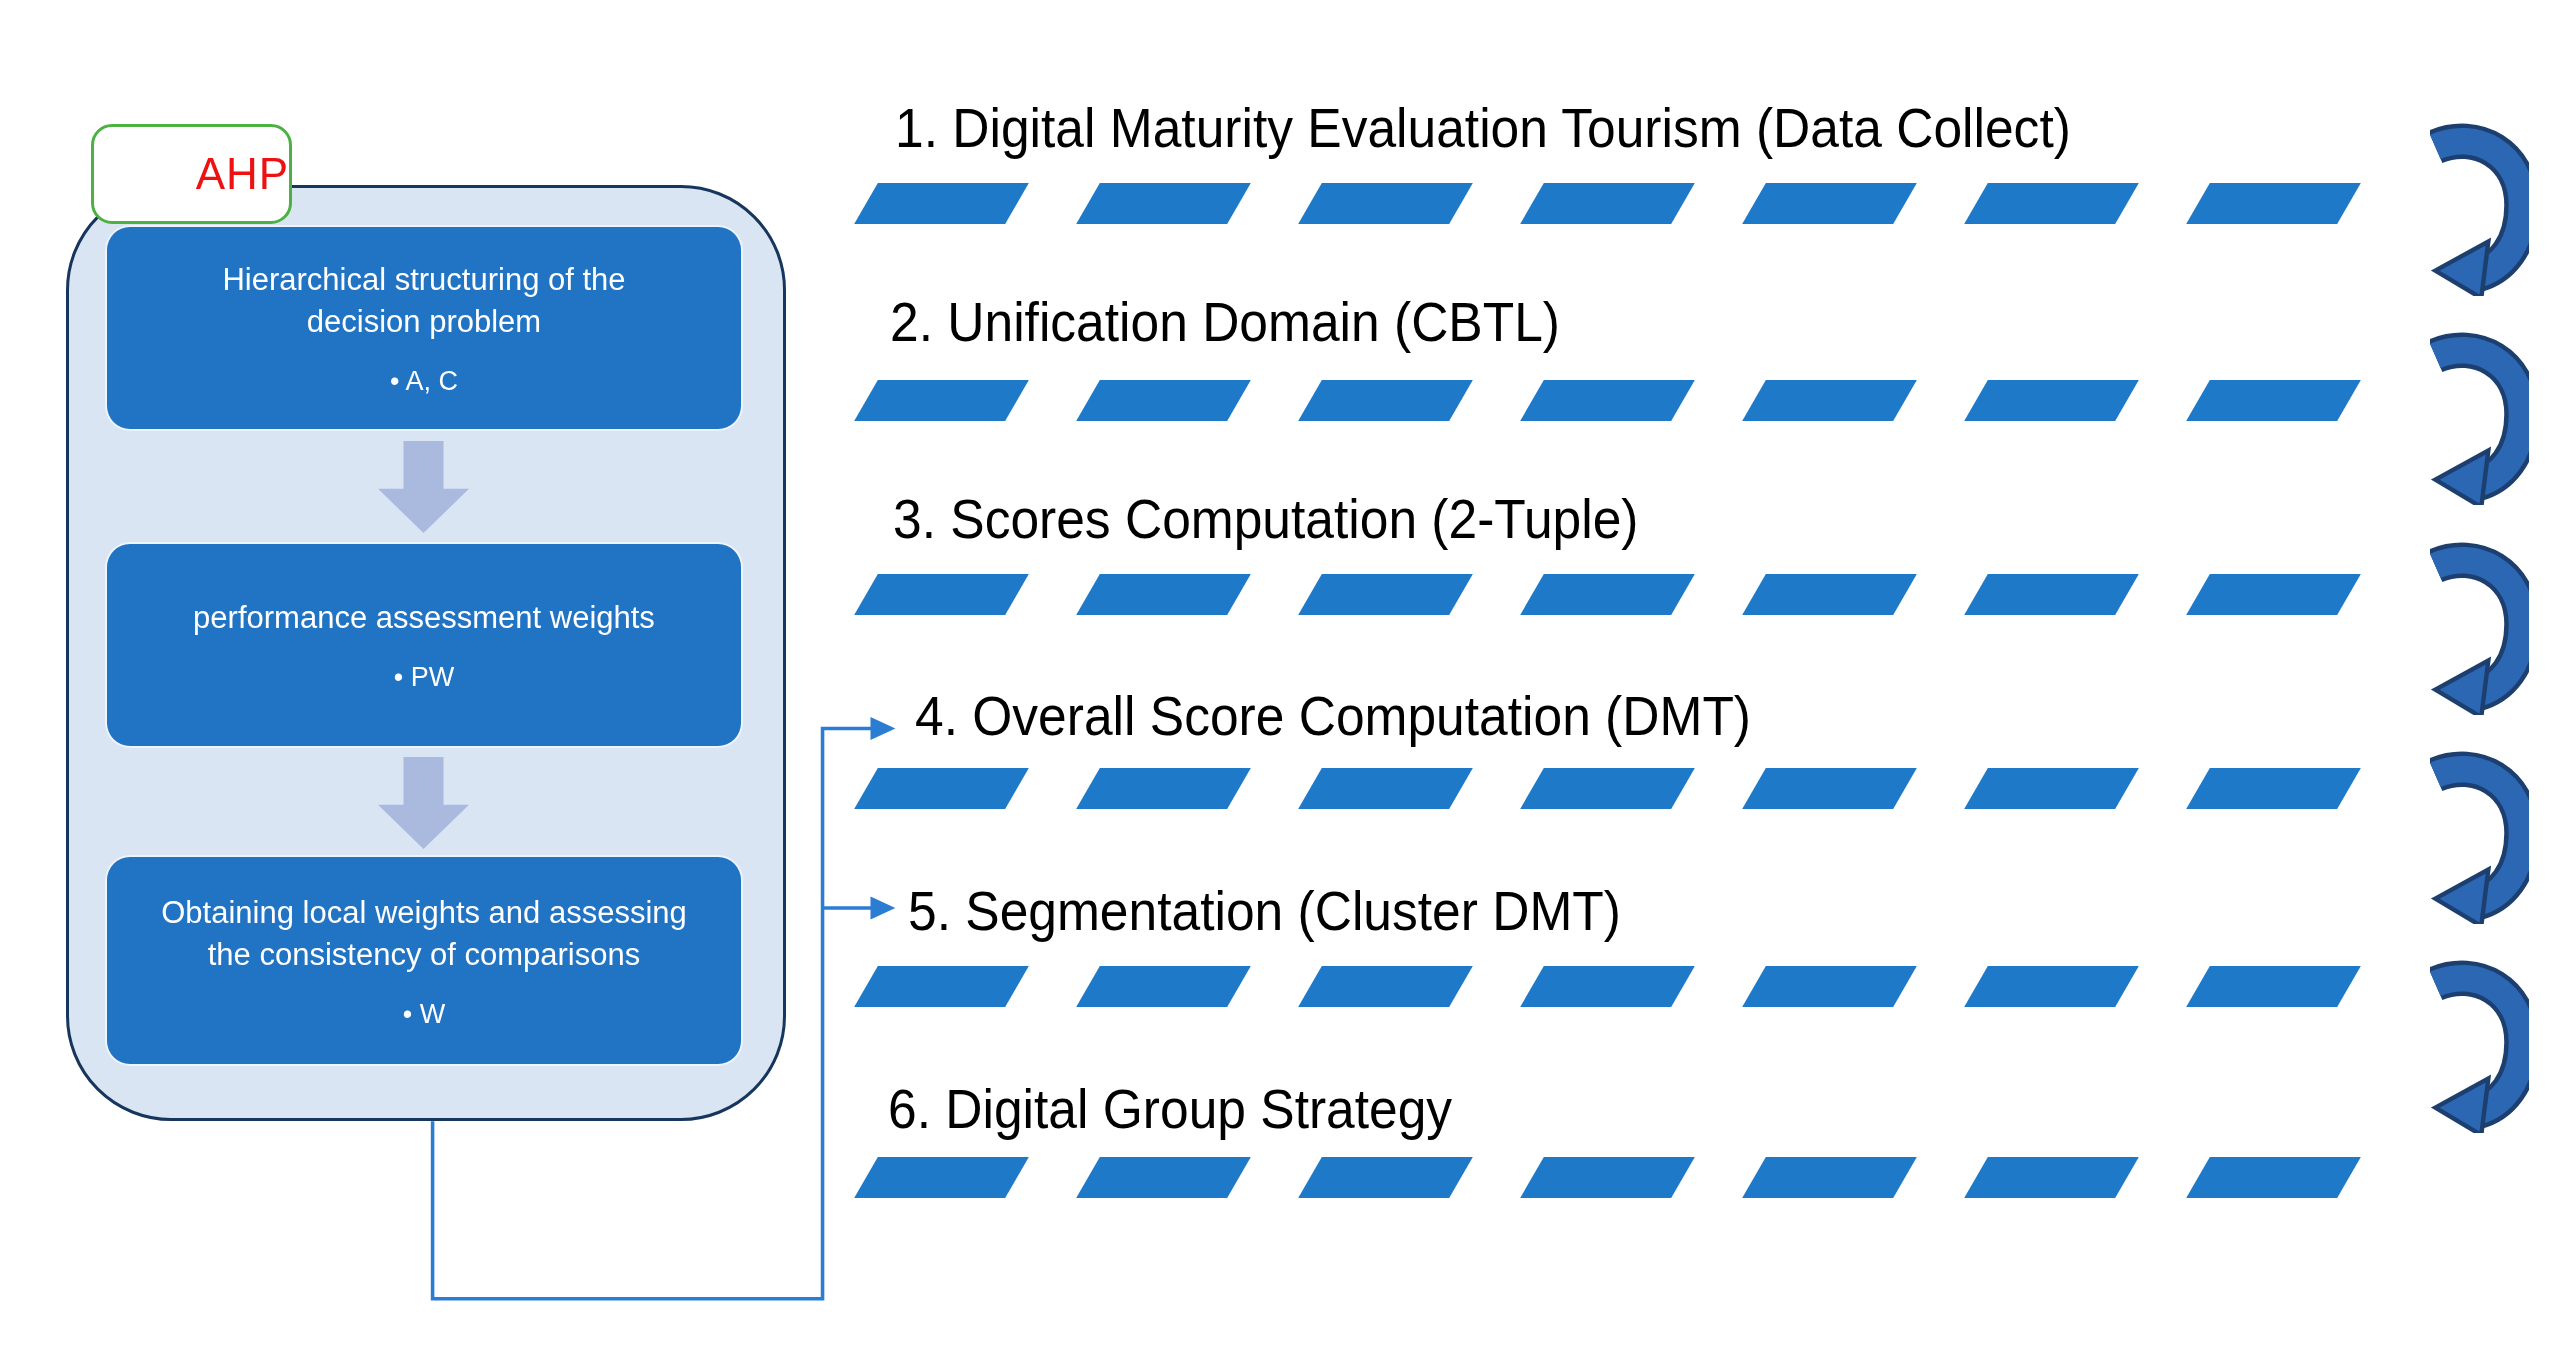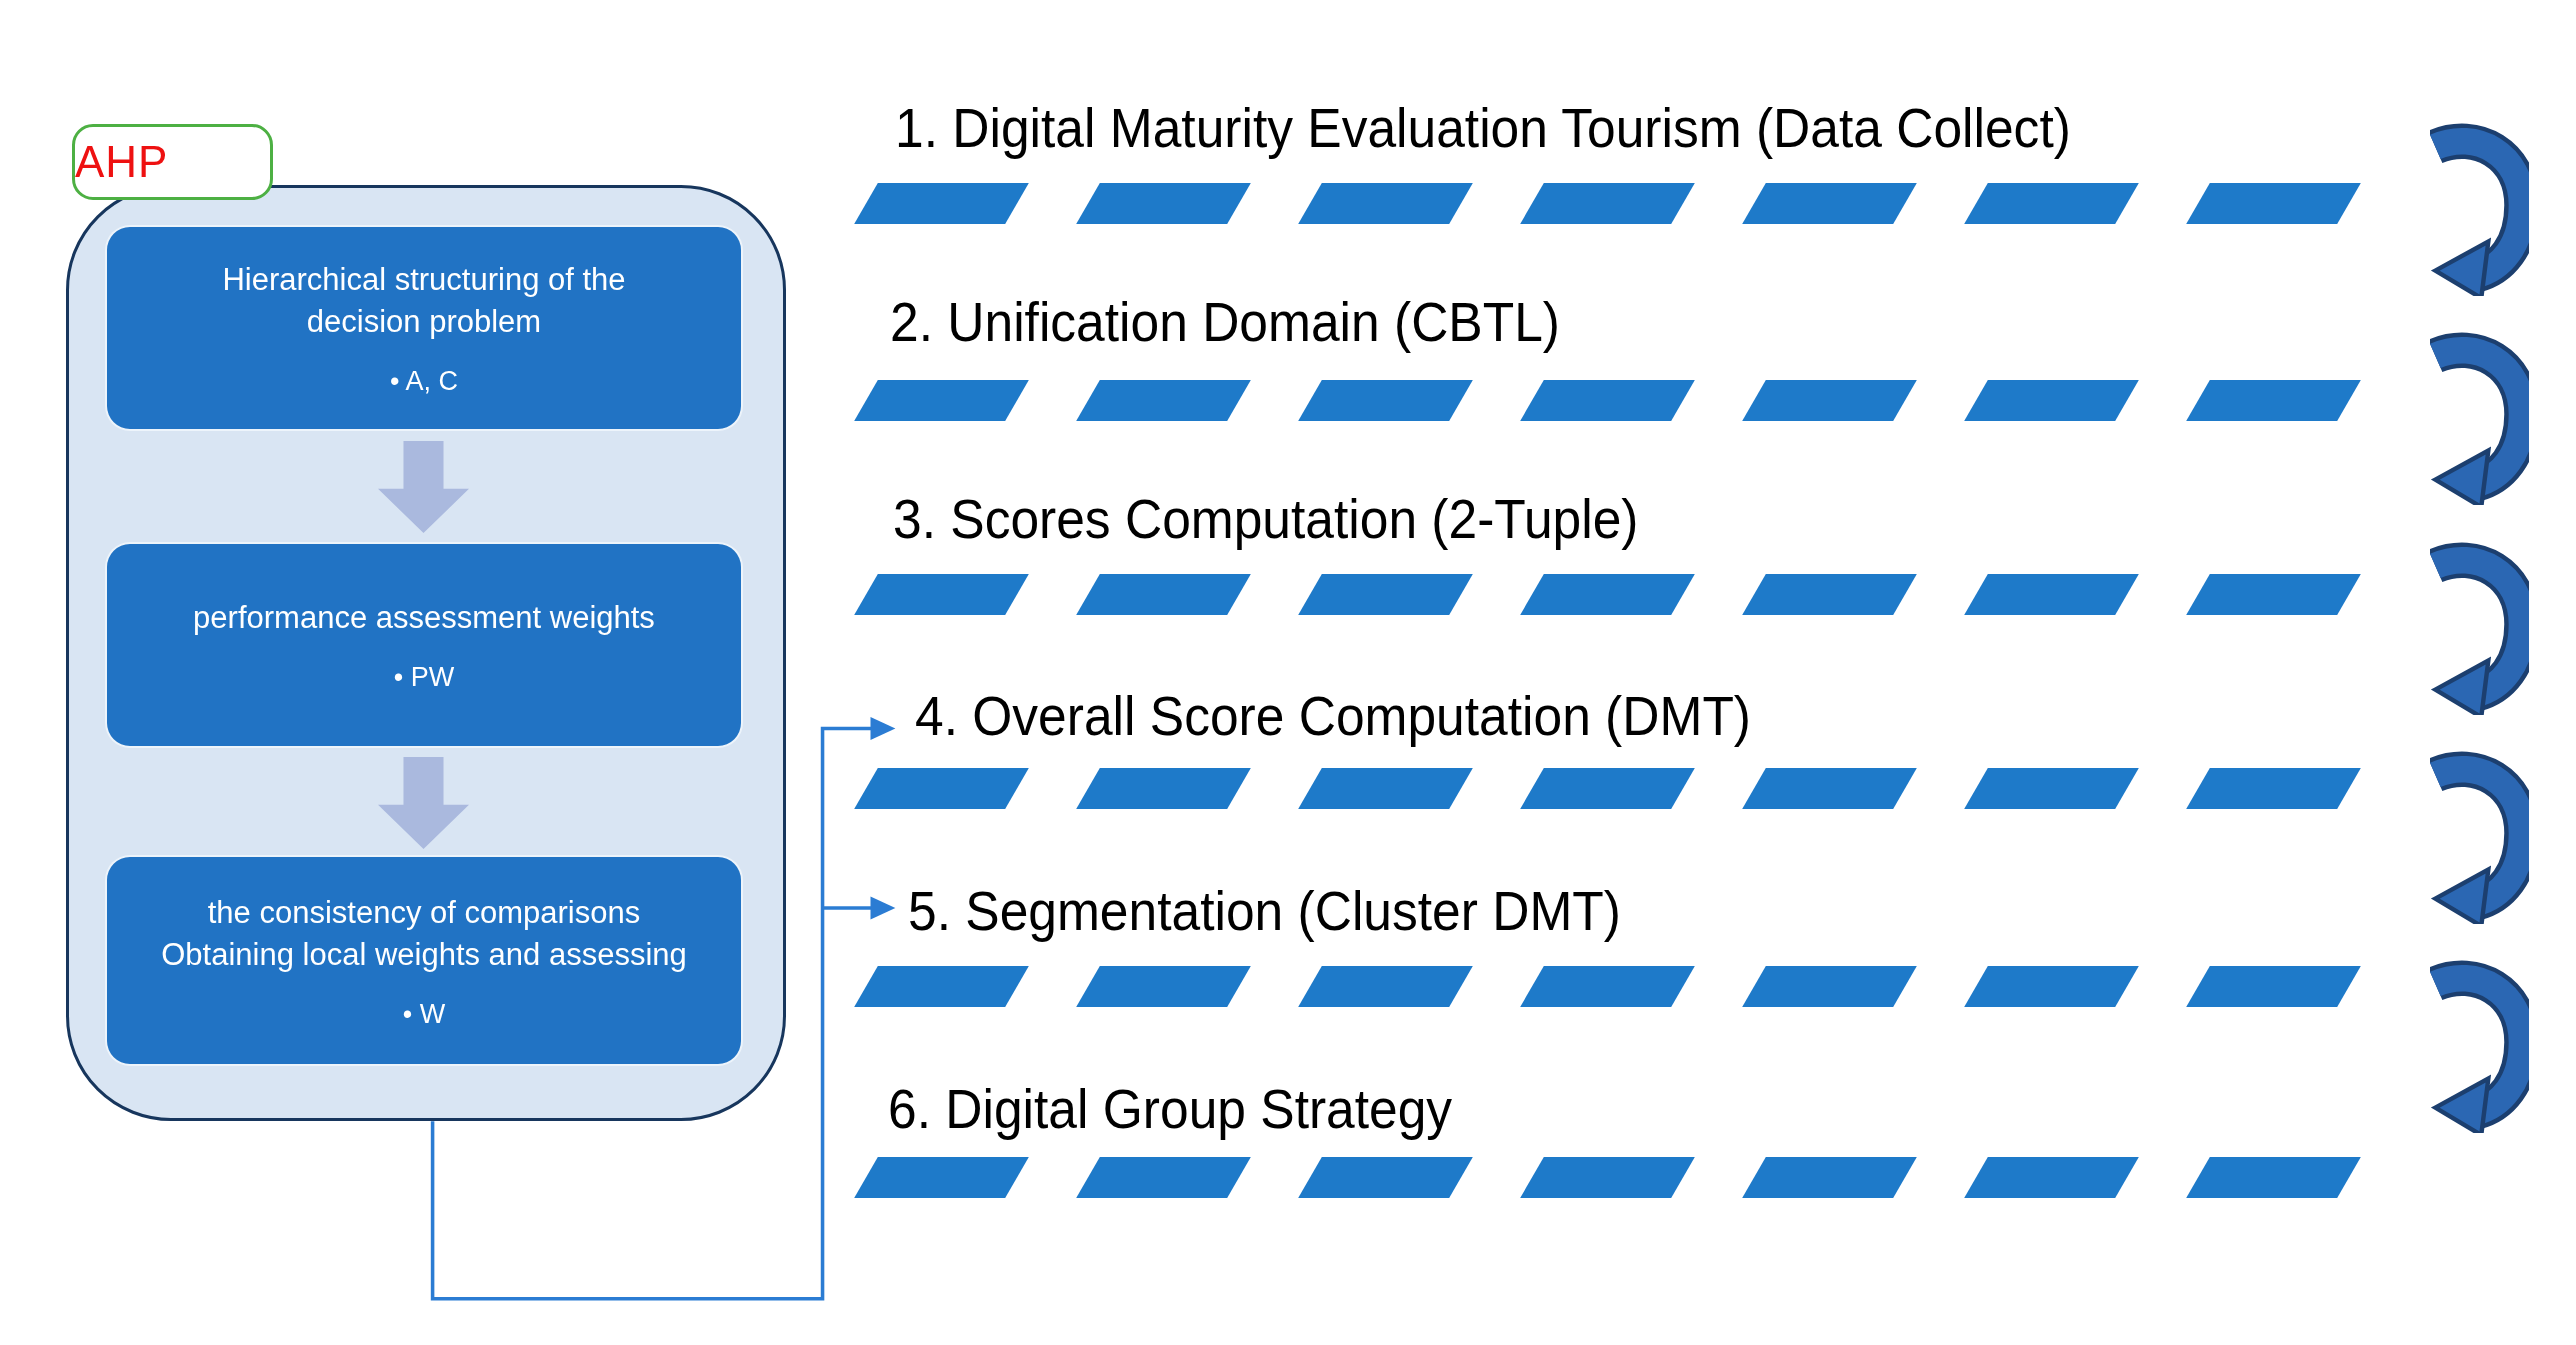--- a/index.html
+++ b/index.html
@@ -7,23 +7,23 @@
     position:relative; width:2576px; height:1346px; background:#ffffff;
     font-family:"Liberation Sans", sans-serif; overflow:hidden;
   }
   
   .ahp-panel {
     position:absolute; left:66px; top:185px; width:720px; height:936px;
     border-radius:105px; border-style:solid; border-width:3.6px;
     box-sizing:border-box; z-index:1;
   }
   .ahp-badge {
-    position:absolute; left:72px; top:124px; width:201px; height:76px;
+    position:absolute; left:91px; top:124px; width:201px; height:100px;
     background:#ffffff; border-style:solid; border-width:3.6px; border-radius:21px;
-    display:flex; align-items:center; justify-content:flex-start; z-index:4; box-sizing:border-box;
+    display:flex; align-items:center; justify-content:flex-end; z-index:4; box-sizing:border-box;
   }
   .ahp-badge-label { font-size:44px; letter-spacing:0.9px; }
   .step-box {
     position:absolute; left:105px; width:638px; box-sizing:border-box;
     border:2.7px solid rgba(255,255,255,.92); border-radius:25px; color:#ffffff;
     display:flex; flex-direction:column; align-items:center; justify-content:center;
     text-align:center; z-index:2;
   }
   .step-line   { font-size:31px; line-height:42px; }
   .step-bullet { font-size:27px; margin-top:23px; }
@@ -65,22 +65,22 @@
       <div class="step-line">decision problem</div>
       <div class="step-bullet">• A, C</div>
     </div>
       <div class="flow-arrow" style="top: 441px; background: rgb(170, 185, 222);"></div>
       <div class="step-box" style="top: 542px; height: 206px; background: rgb(33, 115, 196);">
       <div class="step-line">performance assessment weights</div>
       <div class="step-bullet">• PW</div>
     </div>
       <div class="flow-arrow" style="top: 757px; background: rgb(170, 185, 222);"></div>
       <div class="step-box" style="top: 855px; height: 211px; background: rgb(33, 115, 196);">
+      <div class="step-line">Obtaining local weights and assessing</div>
       <div class="step-line">the consistency of comparisons</div>
-      <div class="step-line">Obtaining local weights and assessing</div>
       <div class="step-bullet">• W</div>
     </div>
     </div>
 
   <div id="process-items">
       <div>
       <div class="proc-title" style="left: 895px; top: 96px;">1. Digital Maturity Evaluation Tourism (Data Collect)</div>
       <div class="strip" style="top: 183px;">
           <div class="strip-seg" style="background: rgb(30, 122, 201);"></div>
           <div class="strip-seg" style="background: rgb(30, 122, 201);"></div>

